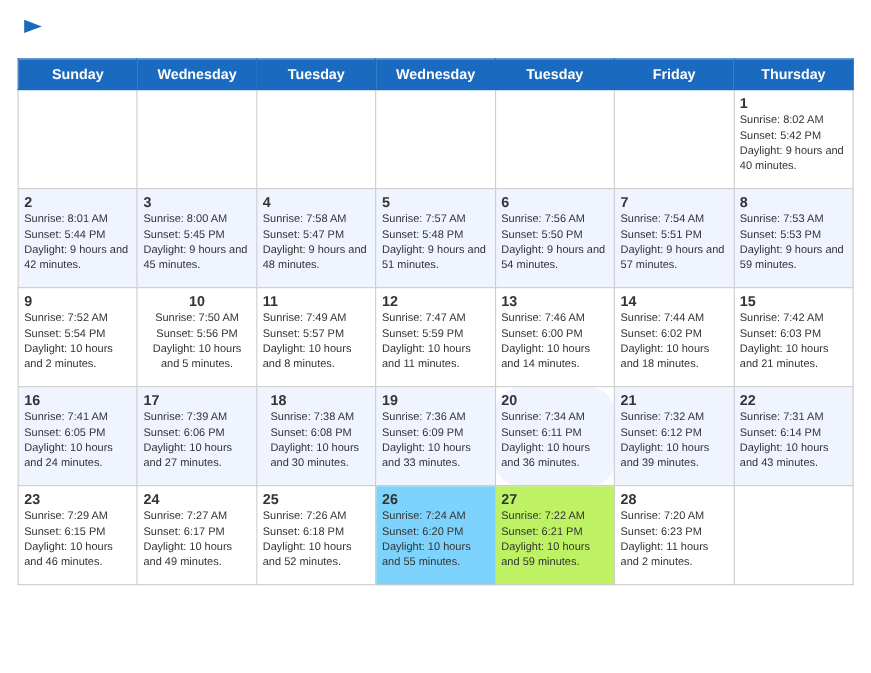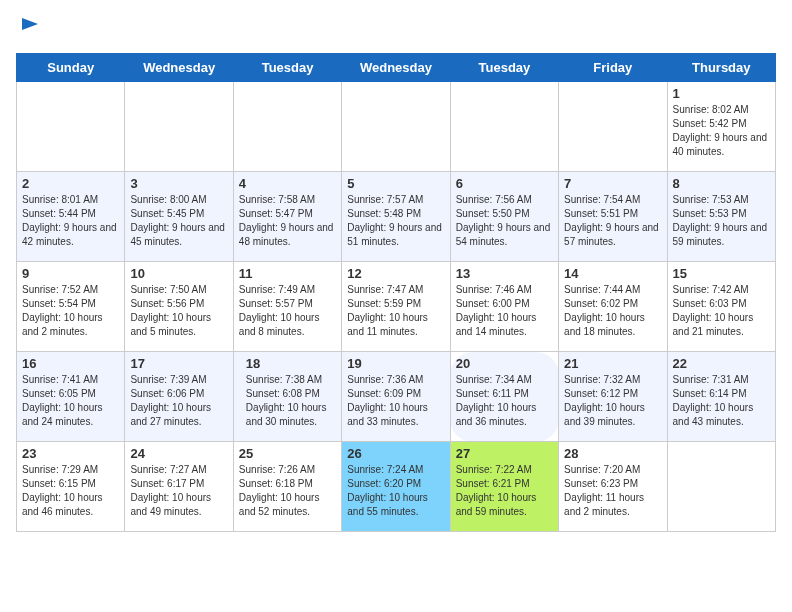--- a/index.html
+++ b/index.html
@@ -185,21 +185,21 @@
 Daylight: 9 hours and 59 minutes.</div>
         </td>
       </tr>
       <tr>
         <td style="background-color: rgb(255, 255, 255);">
           <span class="day-num">9</span>
           <div class="day-info">Sunrise: 7:52 AM
 Sunset: 5:54 PM
 Daylight: 10 hours and 2 minutes.</div>
         </td>
-        <td style="background-color: rgb(255, 255, 255);">
+        <td style="background-color: rgb(255, 255, 255); text-align: center;">
           <span class="day-num">10</span>
           <div class="day-info">Sunrise: 7:50 AM
 Sunset: 5:56 PM
 Daylight: 10 hours and 5 minutes.</div>
         </td>
         <td style="background-color: rgb(255, 255, 255);">
           <span class="day-num">11</span>
           <div class="day-info">Sunrise: 7:49 AM
 Sunset: 5:57 PM
 Daylight: 10 hours and 8 minutes.</div>

